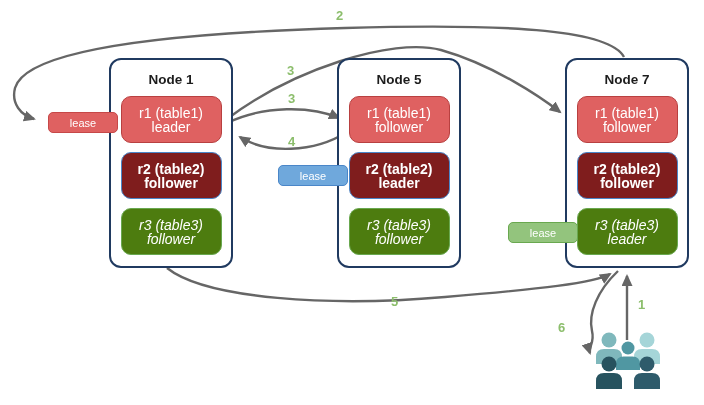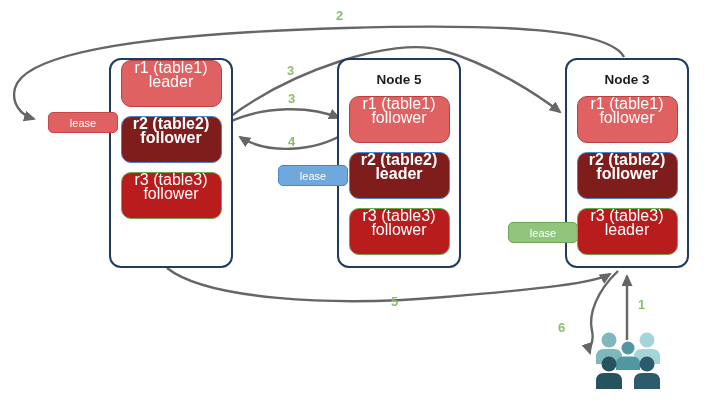--- a/index.html
+++ b/index.html
@@ -8,26 +8,26 @@
 
   svg.arrow-layer { position: absolute; left: 0; top: 0; width: 704px; height: 405px; }
   .arrow { fill: none; stroke: #666666; stroke-width: 2.4px; }
 
   .node { position: absolute; top: 58px; width: 124px; height: 210px;
           background: #ffffff; border: 2px solid #203A60; border-radius: 12px; }
   .node-1 { left: 109px; } .node-2 { left: 337px; } .node-3 { left: 565px; }
   .node-title { margin-top: 12px; margin-bottom: 9px; text-align: center;
                 font-size: 13.5px; font-weight: 700; color: #1d1d1d; }
   .replica { width: 101px; height: 47px; margin: 0 auto 9px auto; border-radius: 10px;
-             display: flex; flex-direction: column; align-items: center; 
-             color: #ffffff; font-size: 16px; line-height: 14px; text-align: center;
+             display: flex; flex-direction: column; align-items: center; justify-content: center;
+             color: #ffffff; font-size: 14px; line-height: 14px; text-align: center;
              border: 1.5px solid; }
   .replica.red   { background: #DF6161; border-color: #B84040; }
   .replica.blue  { background: #7f1d1d; border-color: #4A86C8; font-weight: bold; }
-  .replica.green { background: #b91c1c; border-color: #69A84F; }
+  .replica.green { background: #4d7c0f; border-color: #69A84F; font-style: italic; }
 
   .lease { position: absolute; width: 70px; height: 21px; border-radius: 5px;
            display: flex; align-items: center; justify-content: center;
            color: #ffffff; font-size: 11px; border: 1.5px solid; }
   .lease.red   { left: 48px;  top: 112px; background: #DF6161; border-color: #C64848; }
   .lease.blue  { left: 278px; top: 165px; background: #6FA8DC; border-color: #4A86C8; }
   .lease.green { left: 508px; top: 222px; background: #93C47D; border-color: #69A84F; }
 
   .num { position: absolute; font-size: 13px; font-weight: 700; color: #8CBE6C; }
   .num-2  { left: 336px; top: 8px; }
@@ -54,20 +54,21 @@
     <path class="arrow" d="M 624 57 C 610 31 520 23 345 28 C 170 33 26 49 15 88 C 11 104 21 115 34 119" marker-end="url(#ah)"></path>
     <path class="arrow" d="M 227 119 C 292 70 392 37 441 50 C 494 65 542 98 560 112" marker-end="url(#ah)"></path>
     <path class="arrow" d="M 227 123 C 264 105 312 106 339 118" marker-end="url(#ah)"></path>
     <path class="arrow" d="M 347 132 C 314 153 266 154 240 137" marker-end="url(#ah)"></path>
     <path class="arrow" d="M 167 268 C 206 299 330 307 445 297 C 540 289 595 283 610 274" marker-end="url(#ah)"></path>
     <path class="arrow" d="M 627 340 L 627 276" marker-end="url(#ah)"></path>
     <path class="arrow" d="M 618 271 C 597 291 588 314 592 331 C 595 343 588 347 590 353" marker-end="url(#ah)"></path>
   </svg>
 
   <div class="node node-1">
+    <div class="node-title">Node 1</div>
     <div class="replica red">
       <span>r1 (table1)</span>
       <span>leader</span>
     </div>
     <div class="replica blue">
       <span>r2 (table2)</span>
       <span>follower</span>
     </div>
     <div class="replica green">
       <span>r3 (table3)</span>
@@ -85,21 +86,21 @@
       <span>r2 (table2)</span>
       <span>leader</span>
     </div>
     <div class="replica green">
       <span>r3 (table3)</span>
       <span>follower</span>
     </div>
   </div>
 
   <div class="node node-3">
-    <div class="node-title">Node 3</div>
+    <div class="node-title">Node 7</div>
     <div class="replica red">
       <span>r1 (table1)</span>
       <span>follower</span>
     </div>
     <div class="replica blue">
       <span>r2 (table2)</span>
       <span>follower</span>
     </div>
     <div class="replica green">
       <span>r3 (table3)</span>

